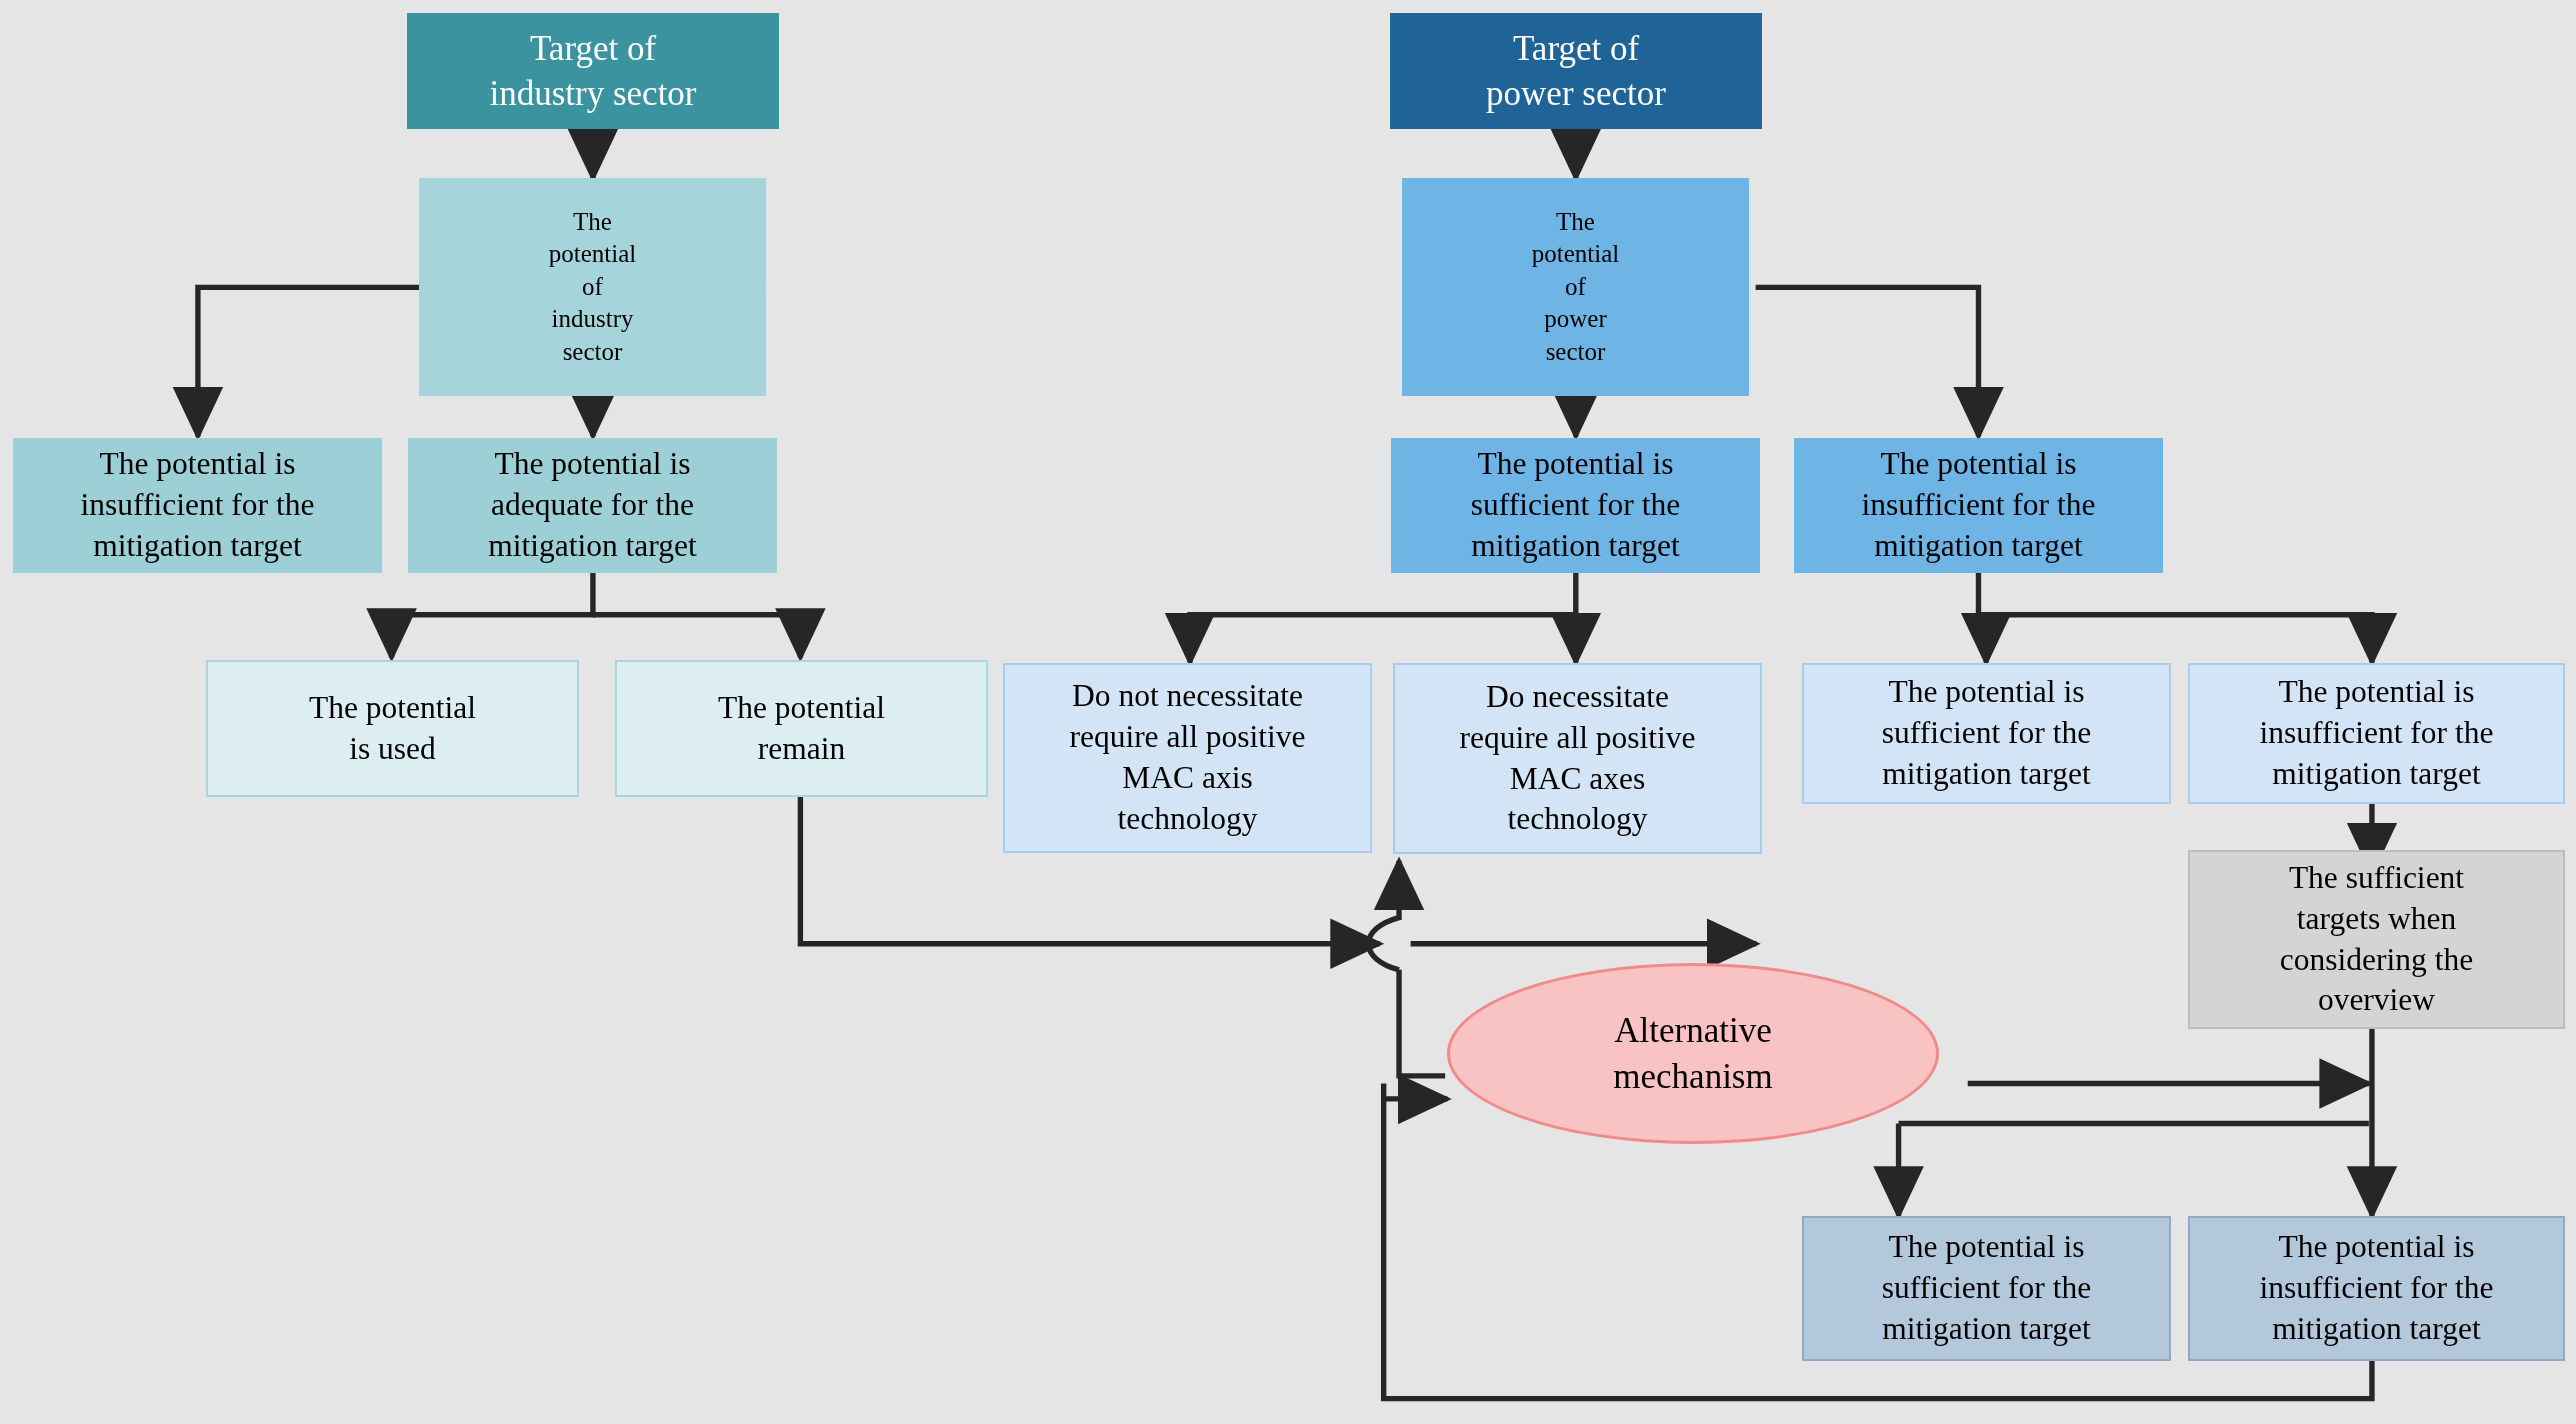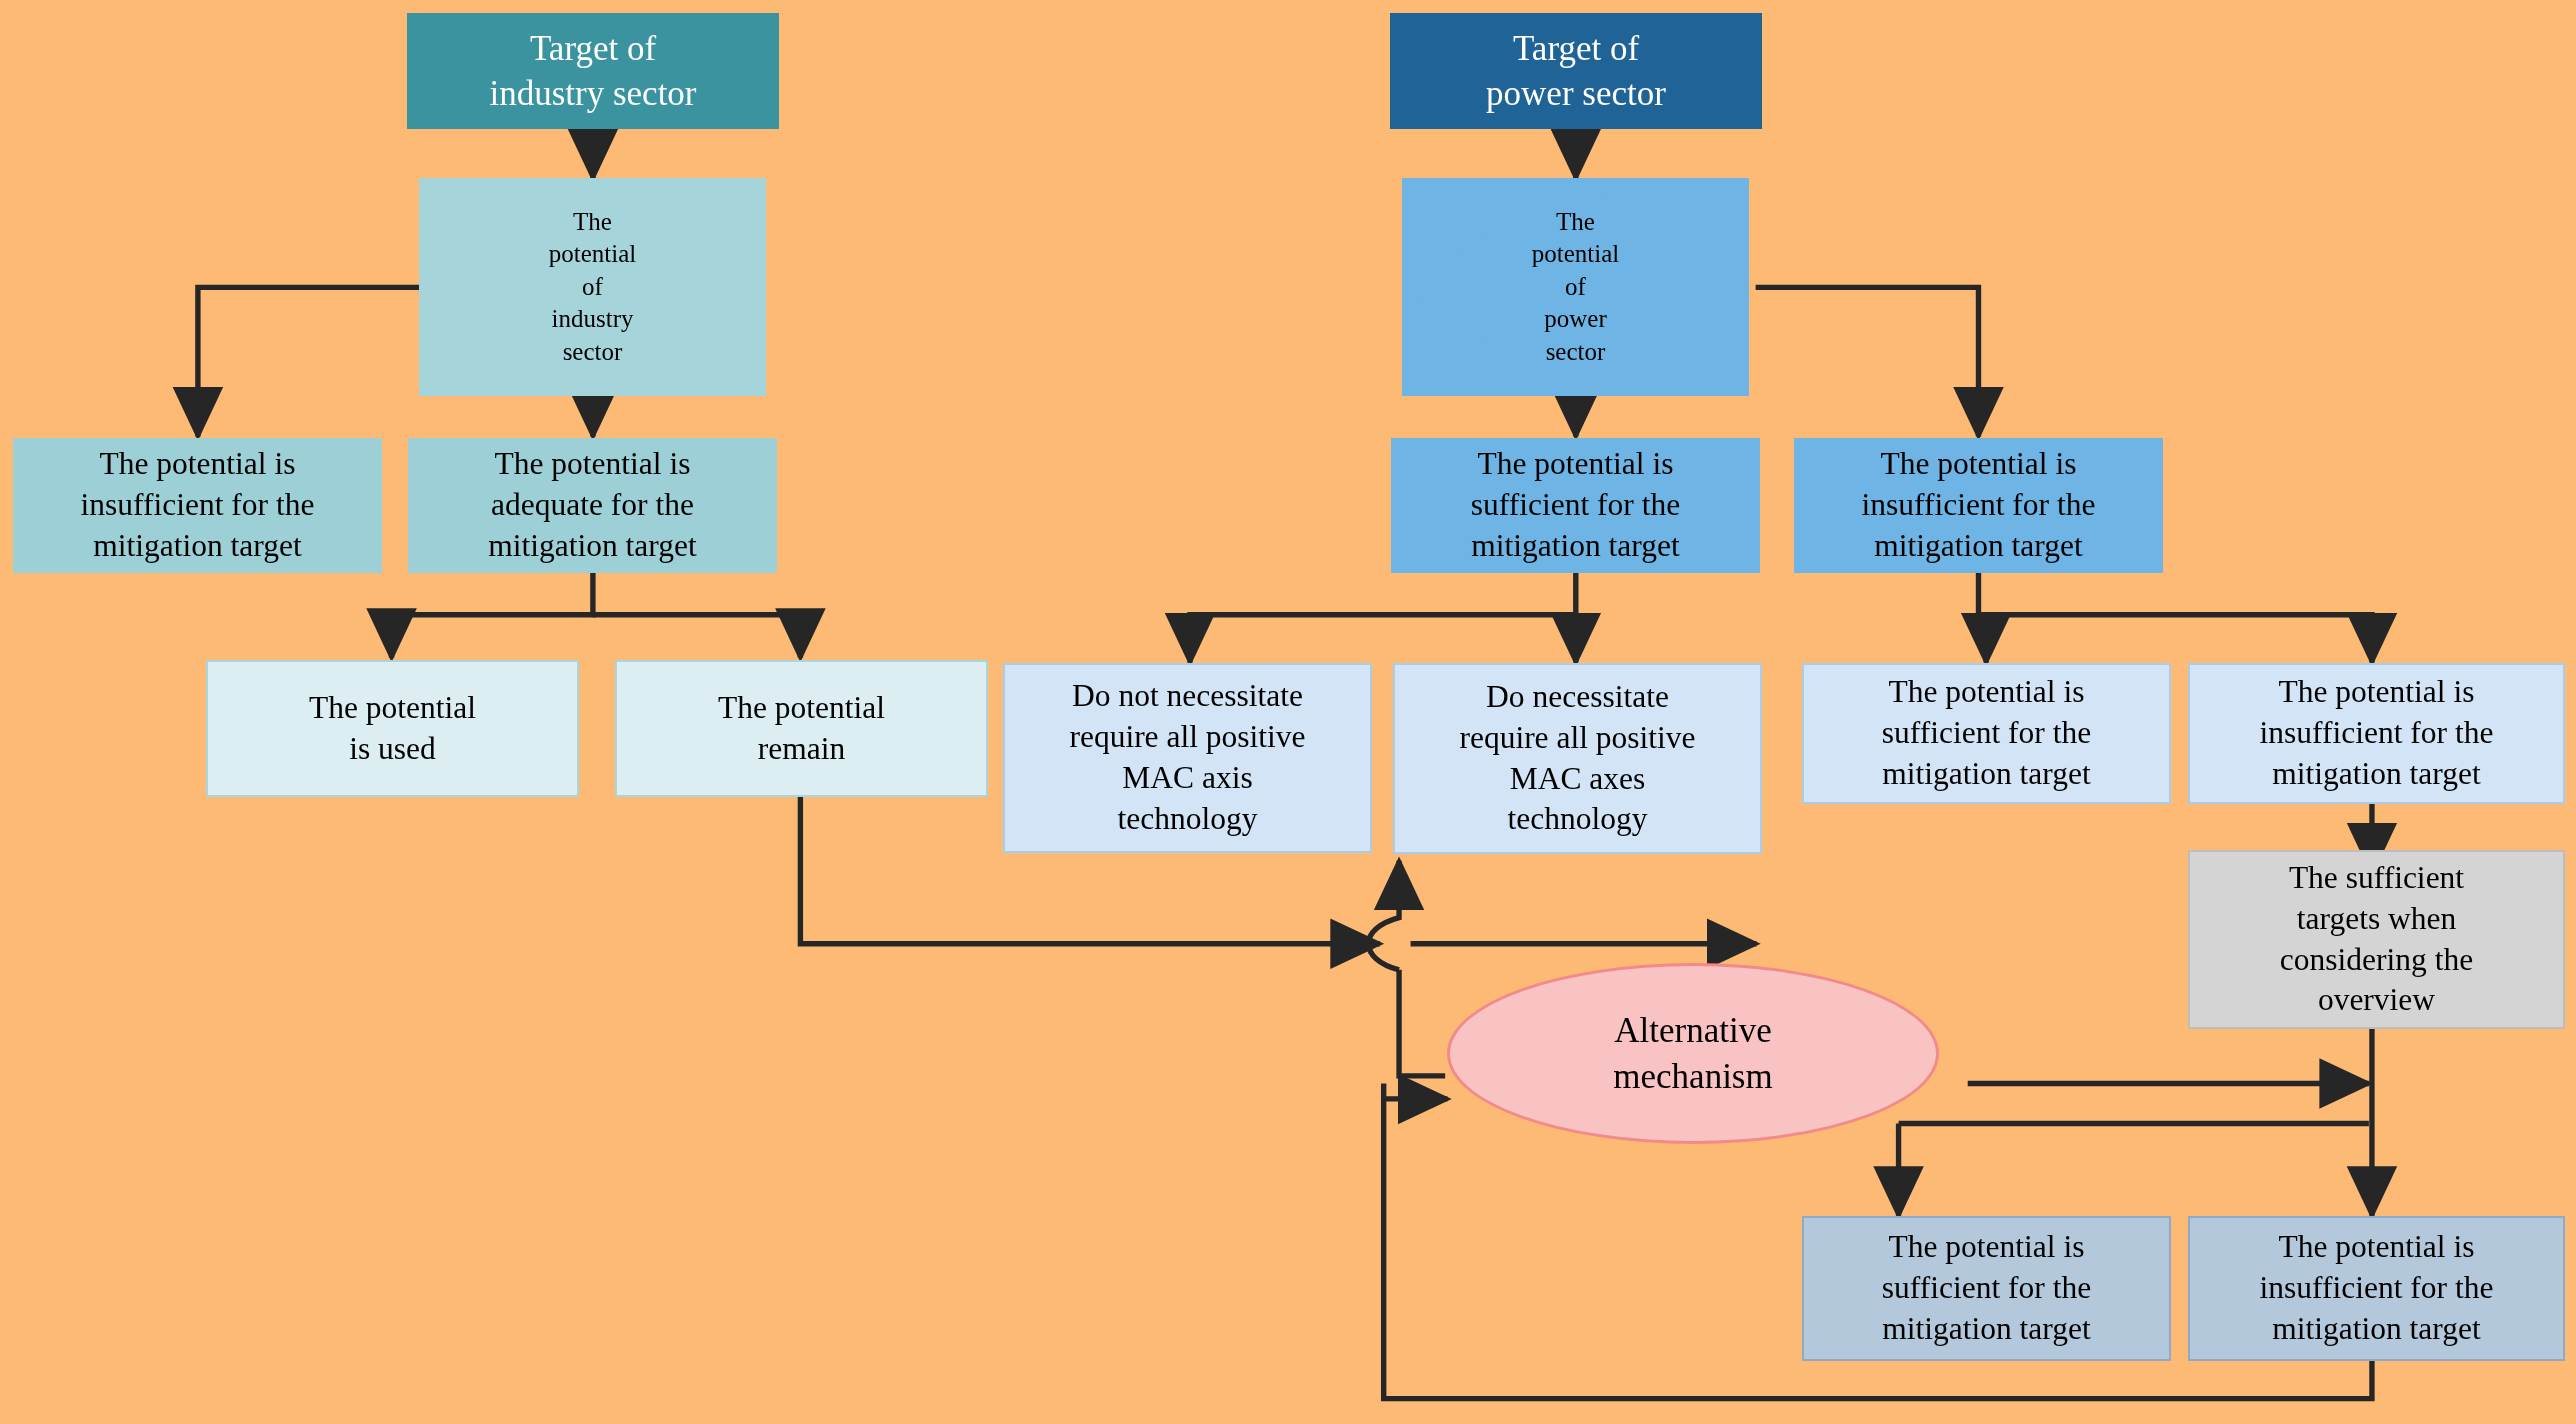--- a/index.html
+++ b/index.html
@@ -4,21 +4,21 @@
 <style>
   html, body {
     margin: 0;
     padding: 0;
     background: #ffffff;
   }
   #stage {
     position: relative;
     width: 2576px;
     height: 1424px;
-    background: #fdba74;
+    background: #e5e5e5;
     font-family: "Liberation Serif", "DejaVu Serif", serif;
     overflow: hidden;
   }
   svg.wires {
     position: absolute;
     left: 0; top: 0;
     width: 2576px;
     height: 1424px;
     pointer-events: none;
   }

